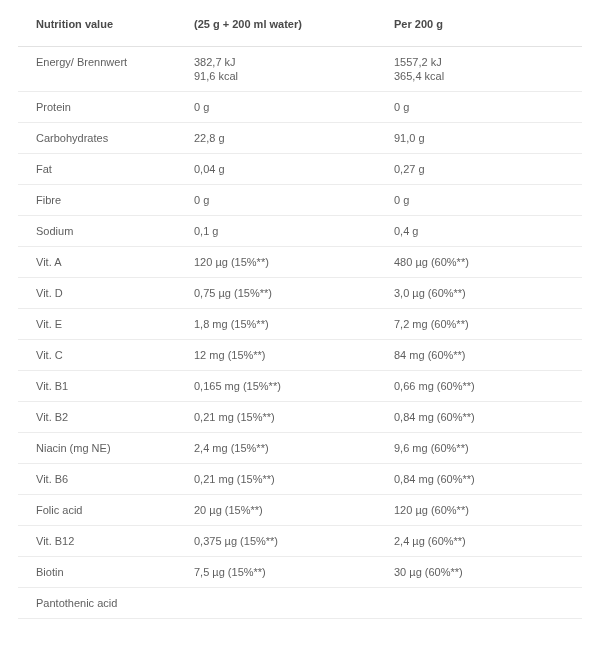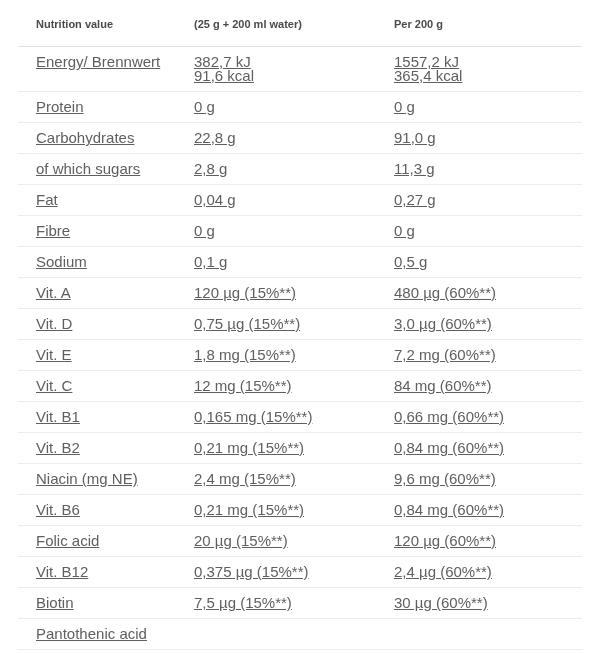--- a/index.html
+++ b/index.html
@@ -42,24 +42,23 @@
     vertical-align: bottom;
   }
   table.nutrition thead th.first {
     padding-left: 18px;
     margin-top: 43px;
   }
   table.nutrition tbody td {
     border-bottom: 1px solid #ececec;
     padding: 8px 4px 8px 4px;
     vertical-align: top;
-    font-size: 15px;
+    font-size: 11px;
     color: #5f5f5f;
     line-height: 14px;
-    text-decoration: underline;
   }
   table.nutrition tbody td.first {
     padding-left: 18px;
   }
   table.nutrition tbody tr:last-child td {
     border-bottom: 1px solid #ececec;
   }
   .multiline span {
     display: block;
   }
@@ -105,29 +104,20 @@
         <tr>
           <td class="first">Carbohydrates</td>
           <td class="multiline">
             <span>22,8 g</span>
           </td>
           <td class="multiline">
             <span>91,0 g</span>
           </td>
         </tr>
         <tr>
-          <td class="first">of which sugars</td>
-          <td class="multiline">
-            <span>2,8 g</span>
-          </td>
-          <td class="multiline">
-            <span>11,3 g</span>
-          </td>
-        </tr>
-        <tr>
           <td class="first">Fat</td>
           <td class="multiline">
             <span>0,04 g</span>
           </td>
           <td class="multiline">
             <span>0,27 g</span>
           </td>
         </tr>
         <tr>
           <td class="first">Fibre</td>
@@ -137,21 +127,21 @@
           <td class="multiline">
             <span>0 g</span>
           </td>
         </tr>
         <tr>
           <td class="first">Sodium</td>
           <td class="multiline">
             <span>0,1 g</span>
           </td>
           <td class="multiline">
-            <span>0,5 g</span>
+            <span>0,4 g</span>
           </td>
         </tr>
         <tr>
           <td class="first">Vit. A</td>
           <td class="multiline">
             <span>120 µg (15%**)</span>
           </td>
           <td class="multiline">
             <span>480 µg (60%**)</span>
           </td>

